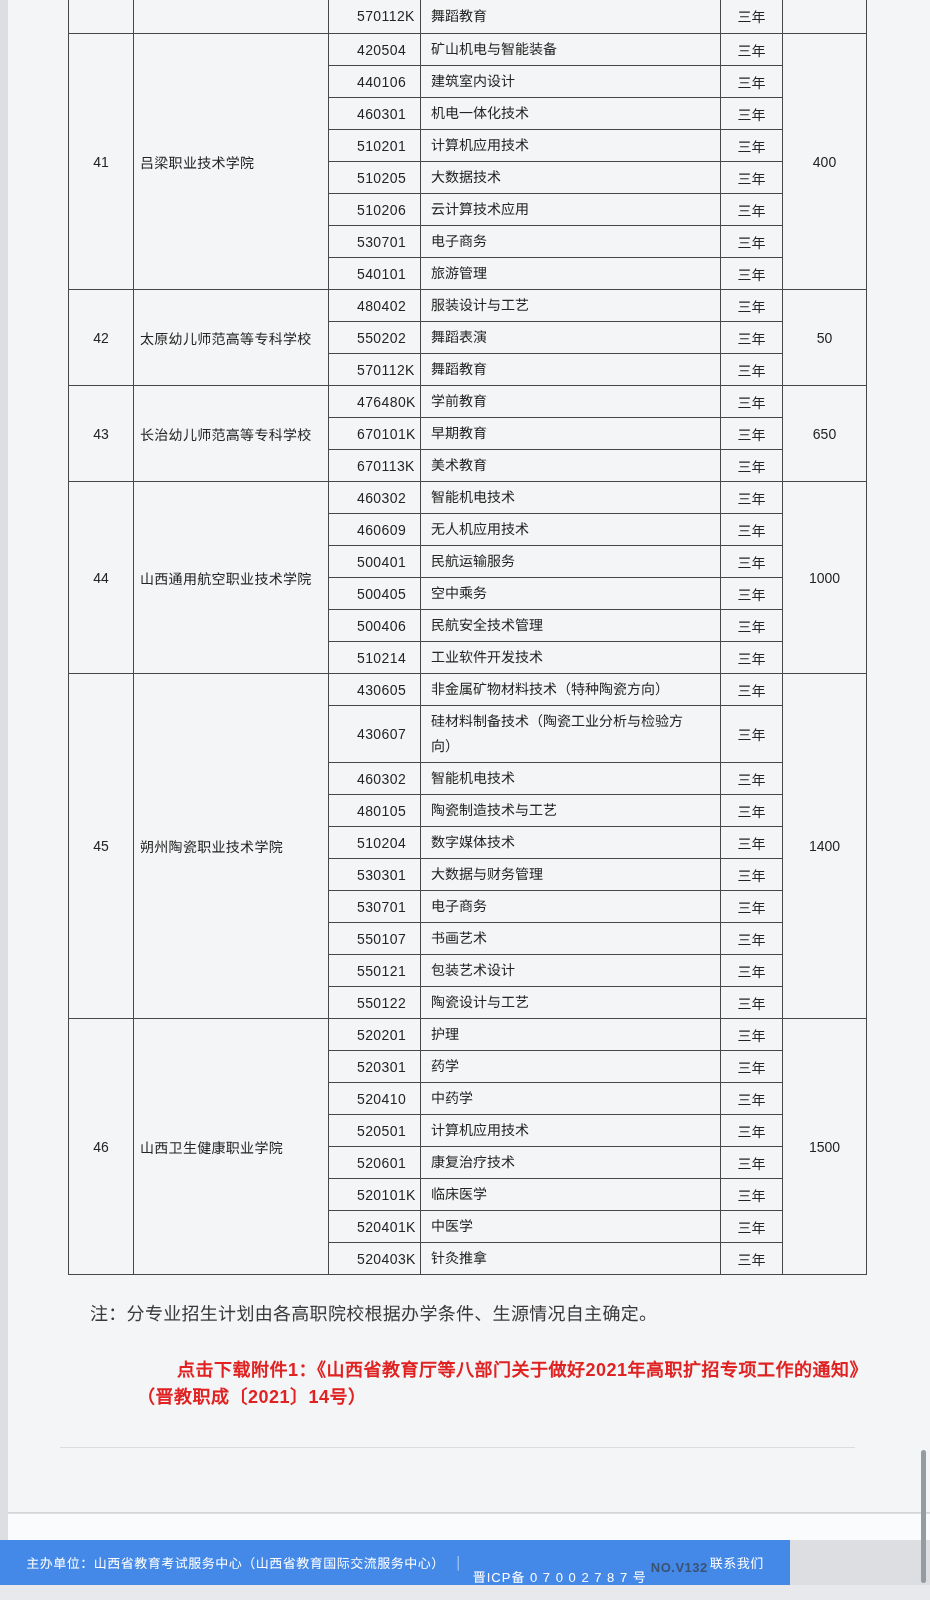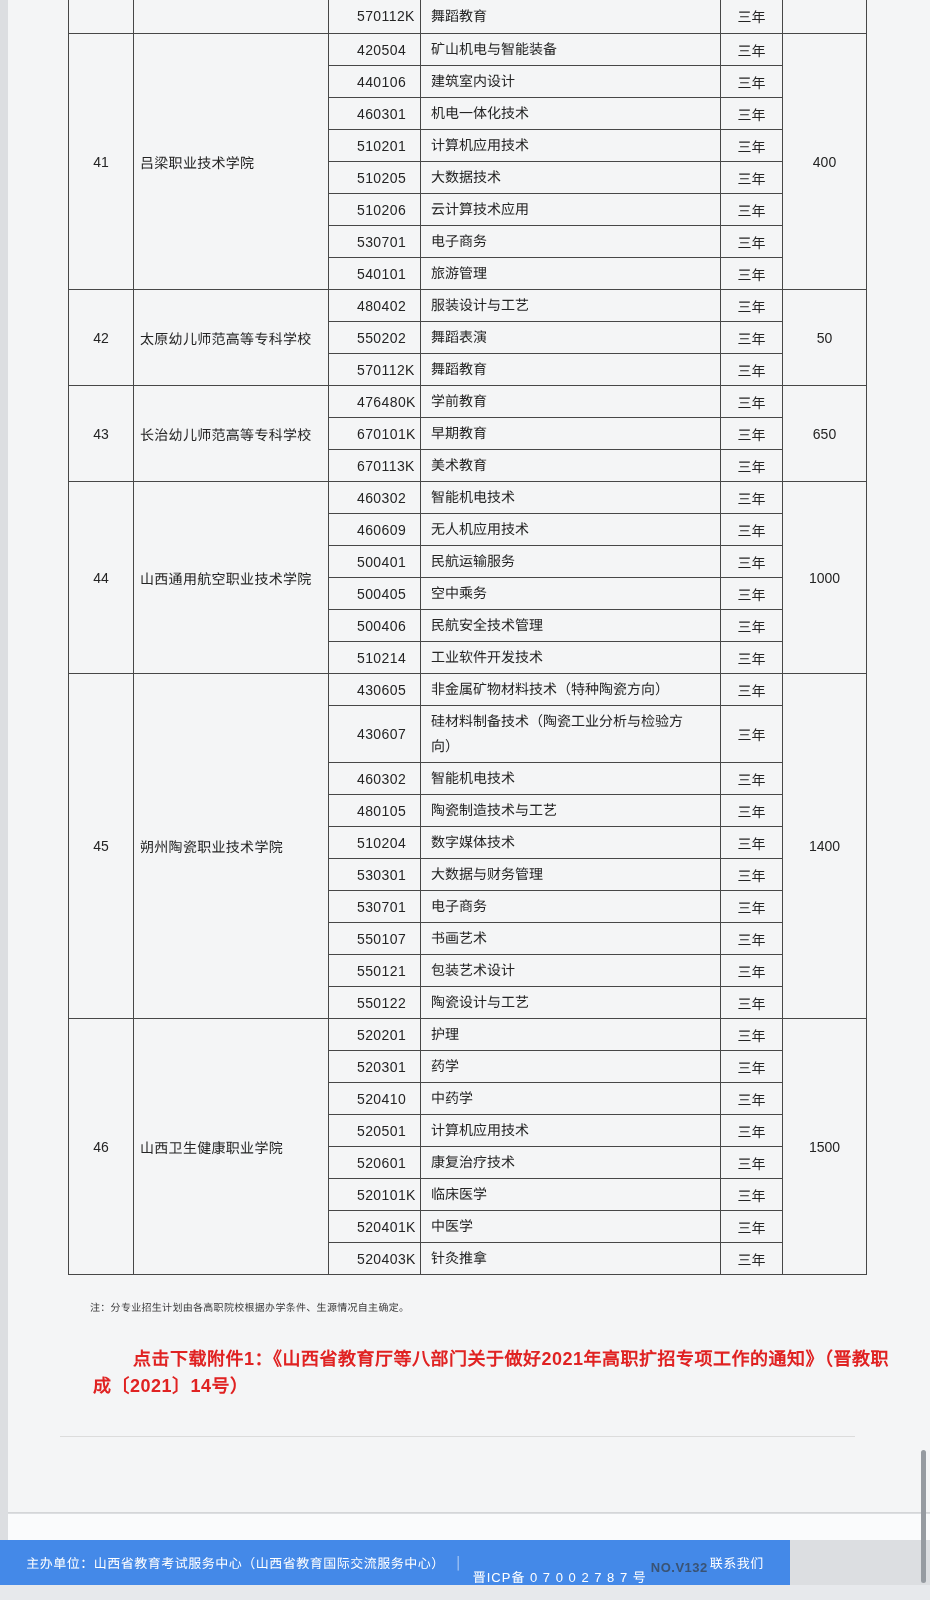--- a/index.html
+++ b/index.html
@@ -42,26 +42,26 @@
   tr.partial td { height:35px; }
   td.c-num    { width:65px;  text-align:center; }
   td.c-school { width:195px; text-align:left; padding-left:6px; font-size:13.5px; letter-spacing:.3px; }
   td.c-code   { width:92px;  font-size:15px; letter-spacing:.4px;padding-left:28px; }
   td.c-major  { width:300px; text-align:left; padding:3px 26px 3px 10px; line-height:25px; }
   td.c-dur    { width:62px;  text-align:center; font-size:13px; }
   td.c-count  { width:84px;  text-align:center; }
   
   .note {
     margin:24px 0 0 82px;
-    font-size:10px;
+    font-size:18px;
     color:#3a3a3a;
     letter-spacing:.3px;
   }
   
-  .attachments { margin-top:32px; }
+  .attachments { margin-top:32px;padding-left:44px; }
   .attachments p {
     margin:0 40px 20px 125px;
     font-size:18px;
     font-weight:bold;
     color:#e02222;
     line-height:27px;
     letter-spacing:.5px;
     cursor:pointer;
   }
   .attachments p.wrapped {

